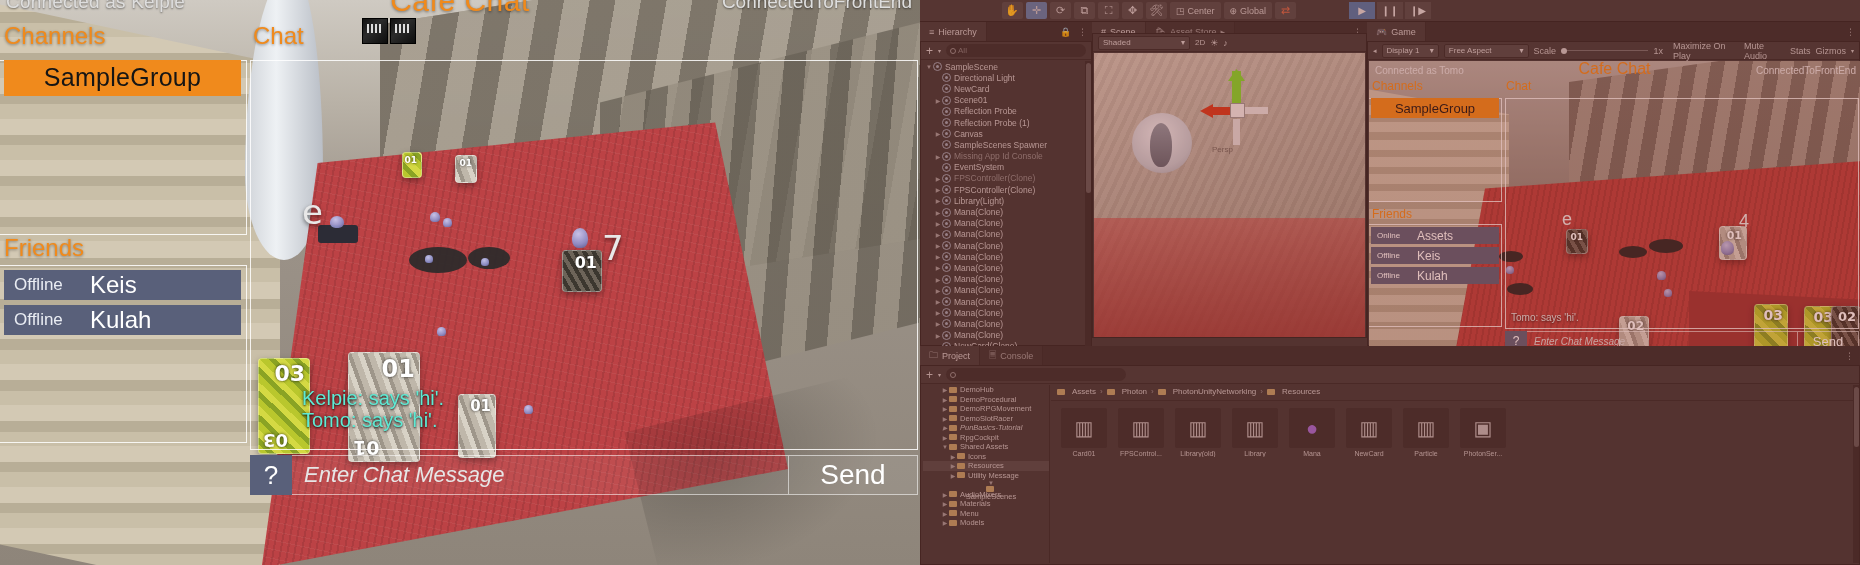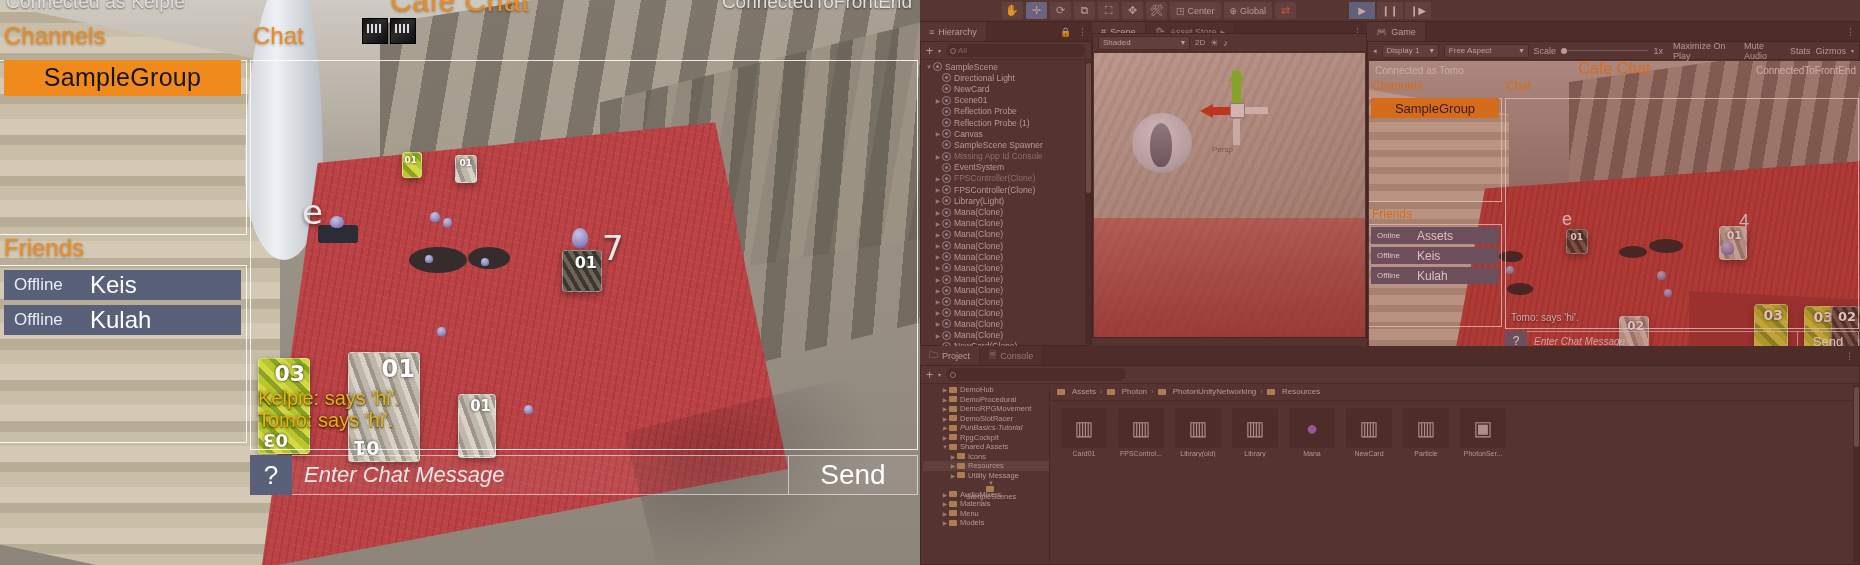--- a/index.html
+++ b/index.html
@@ -152,23 +152,24 @@
   }
   .friend-row {
     position:absolute; background:#59607a;
     color:#ffffff; display:flex; align-items:center;
   }
   .friend-status {
     font-size:17px; color:#e9ecf3; padding-left:10px; width:86px;
   }
   .friend-name { font-size:24px; color:#ffffff; }
   .chat-line {
-    position:absolute; font-size:20px; color:#eab308;
+    position:absolute; font-size:20px; color:#5eead4;
     text-shadow: 0 1px 2px rgba(0,0,0,.75), 0 0 4px rgba(0,0,0,.5);
     white-space: nowrap;
+    margin-left: 44px;
   }
   .input-row { position:absolute; display:flex; align-items:stretch; }
   .qbtn {
     width:42px; background:#59607a; color:#fff;
     font-size:26px; display:flex; align-items:center; justify-content:center;
   }
   .chat-input {
     flex:1; background:rgba(255,255,255,.06);
     border:1px solid rgba(255,255,255,.55); border-left:none; border-right:none;
     color:#e6e6e6; font-style:italic; font-size:22px;
@@ -486,21 +487,21 @@
             <span>Reflection Probe (1)</span>
           </div>
           <div class="h-row" style="padding-left: 13px;">
             <span class="h-arrow">▶</span>
             <span class="h-ico"></span>
             <span>Canvas</span>
           </div>
           <div class="h-row" style="padding-left: 13px;">
             <span class="h-arrow"></span>
             <span class="h-ico"></span>
-            <span>SampleScene Spawner</span>
+            <span>SampleScenes Spawner</span>
           </div>
           <div class="h-row dim" style="padding-left: 13px;">
             <span class="h-arrow">▶</span>
             <span class="h-ico"></span>
             <span>Missing App Id Console</span>
           </div>
           <div class="h-row" style="padding-left: 13px;">
             <span class="h-arrow"></span>
             <span class="h-ico"></span>
             <span>EventSystem</span>

